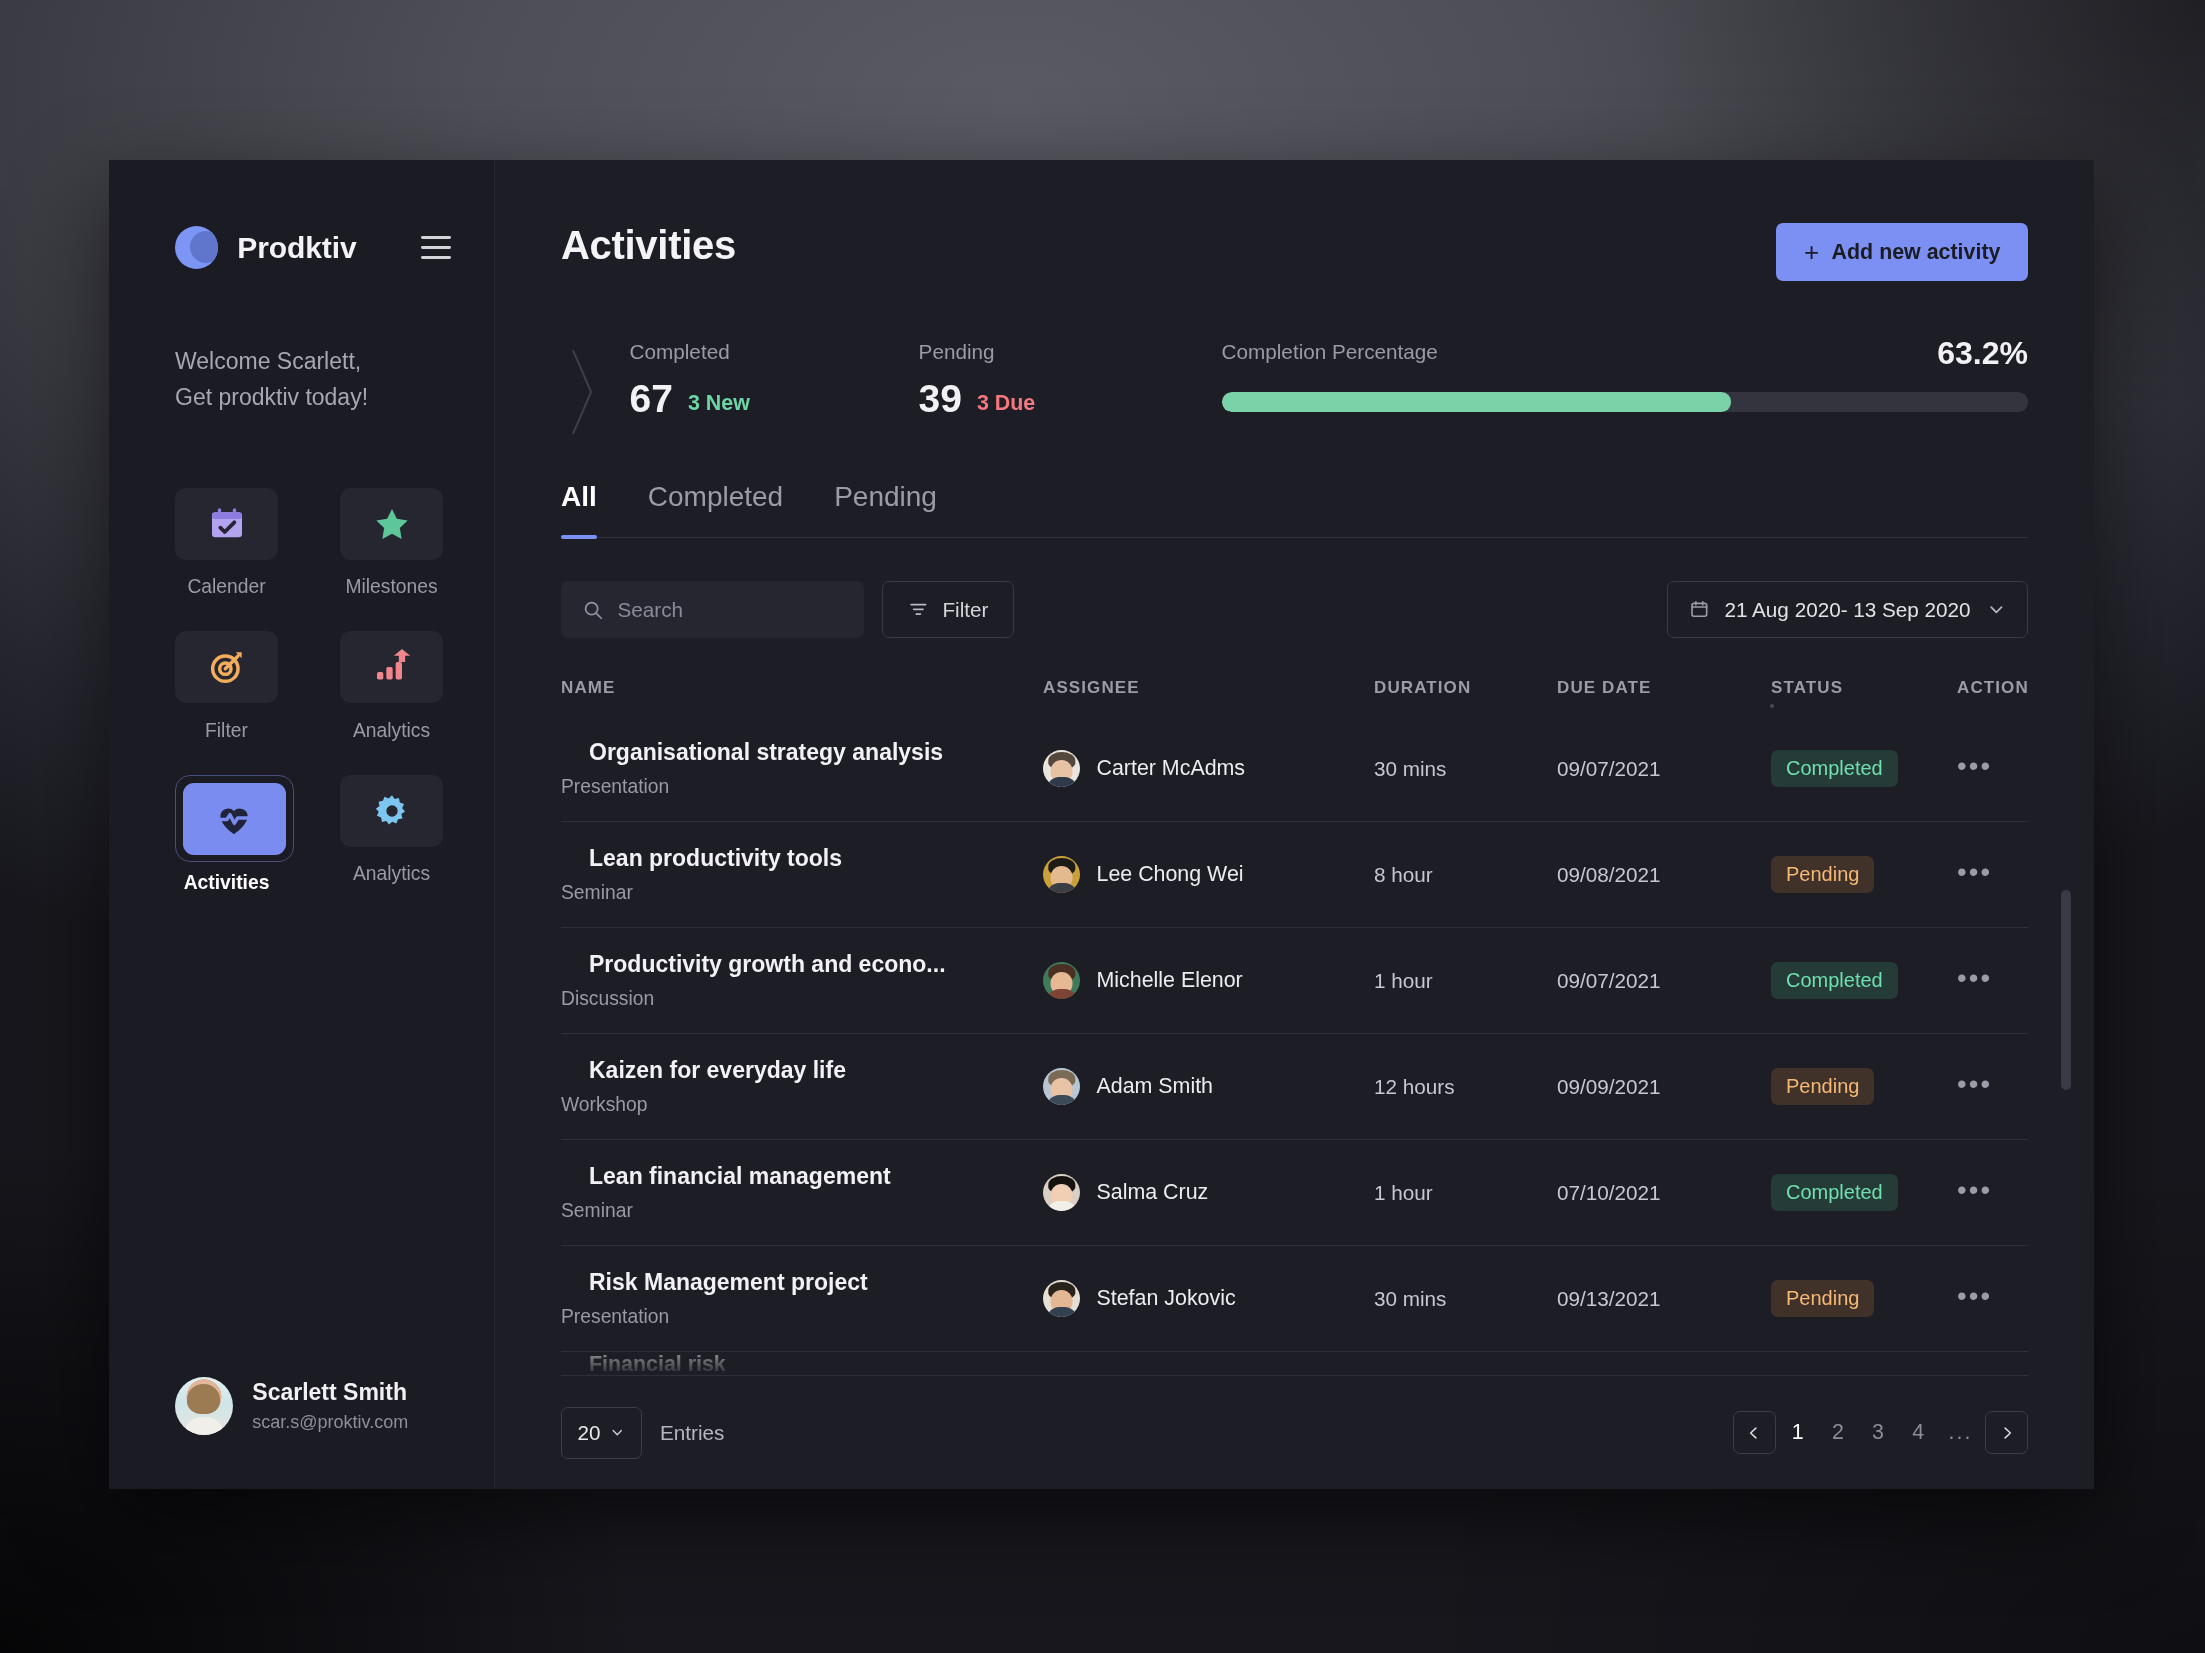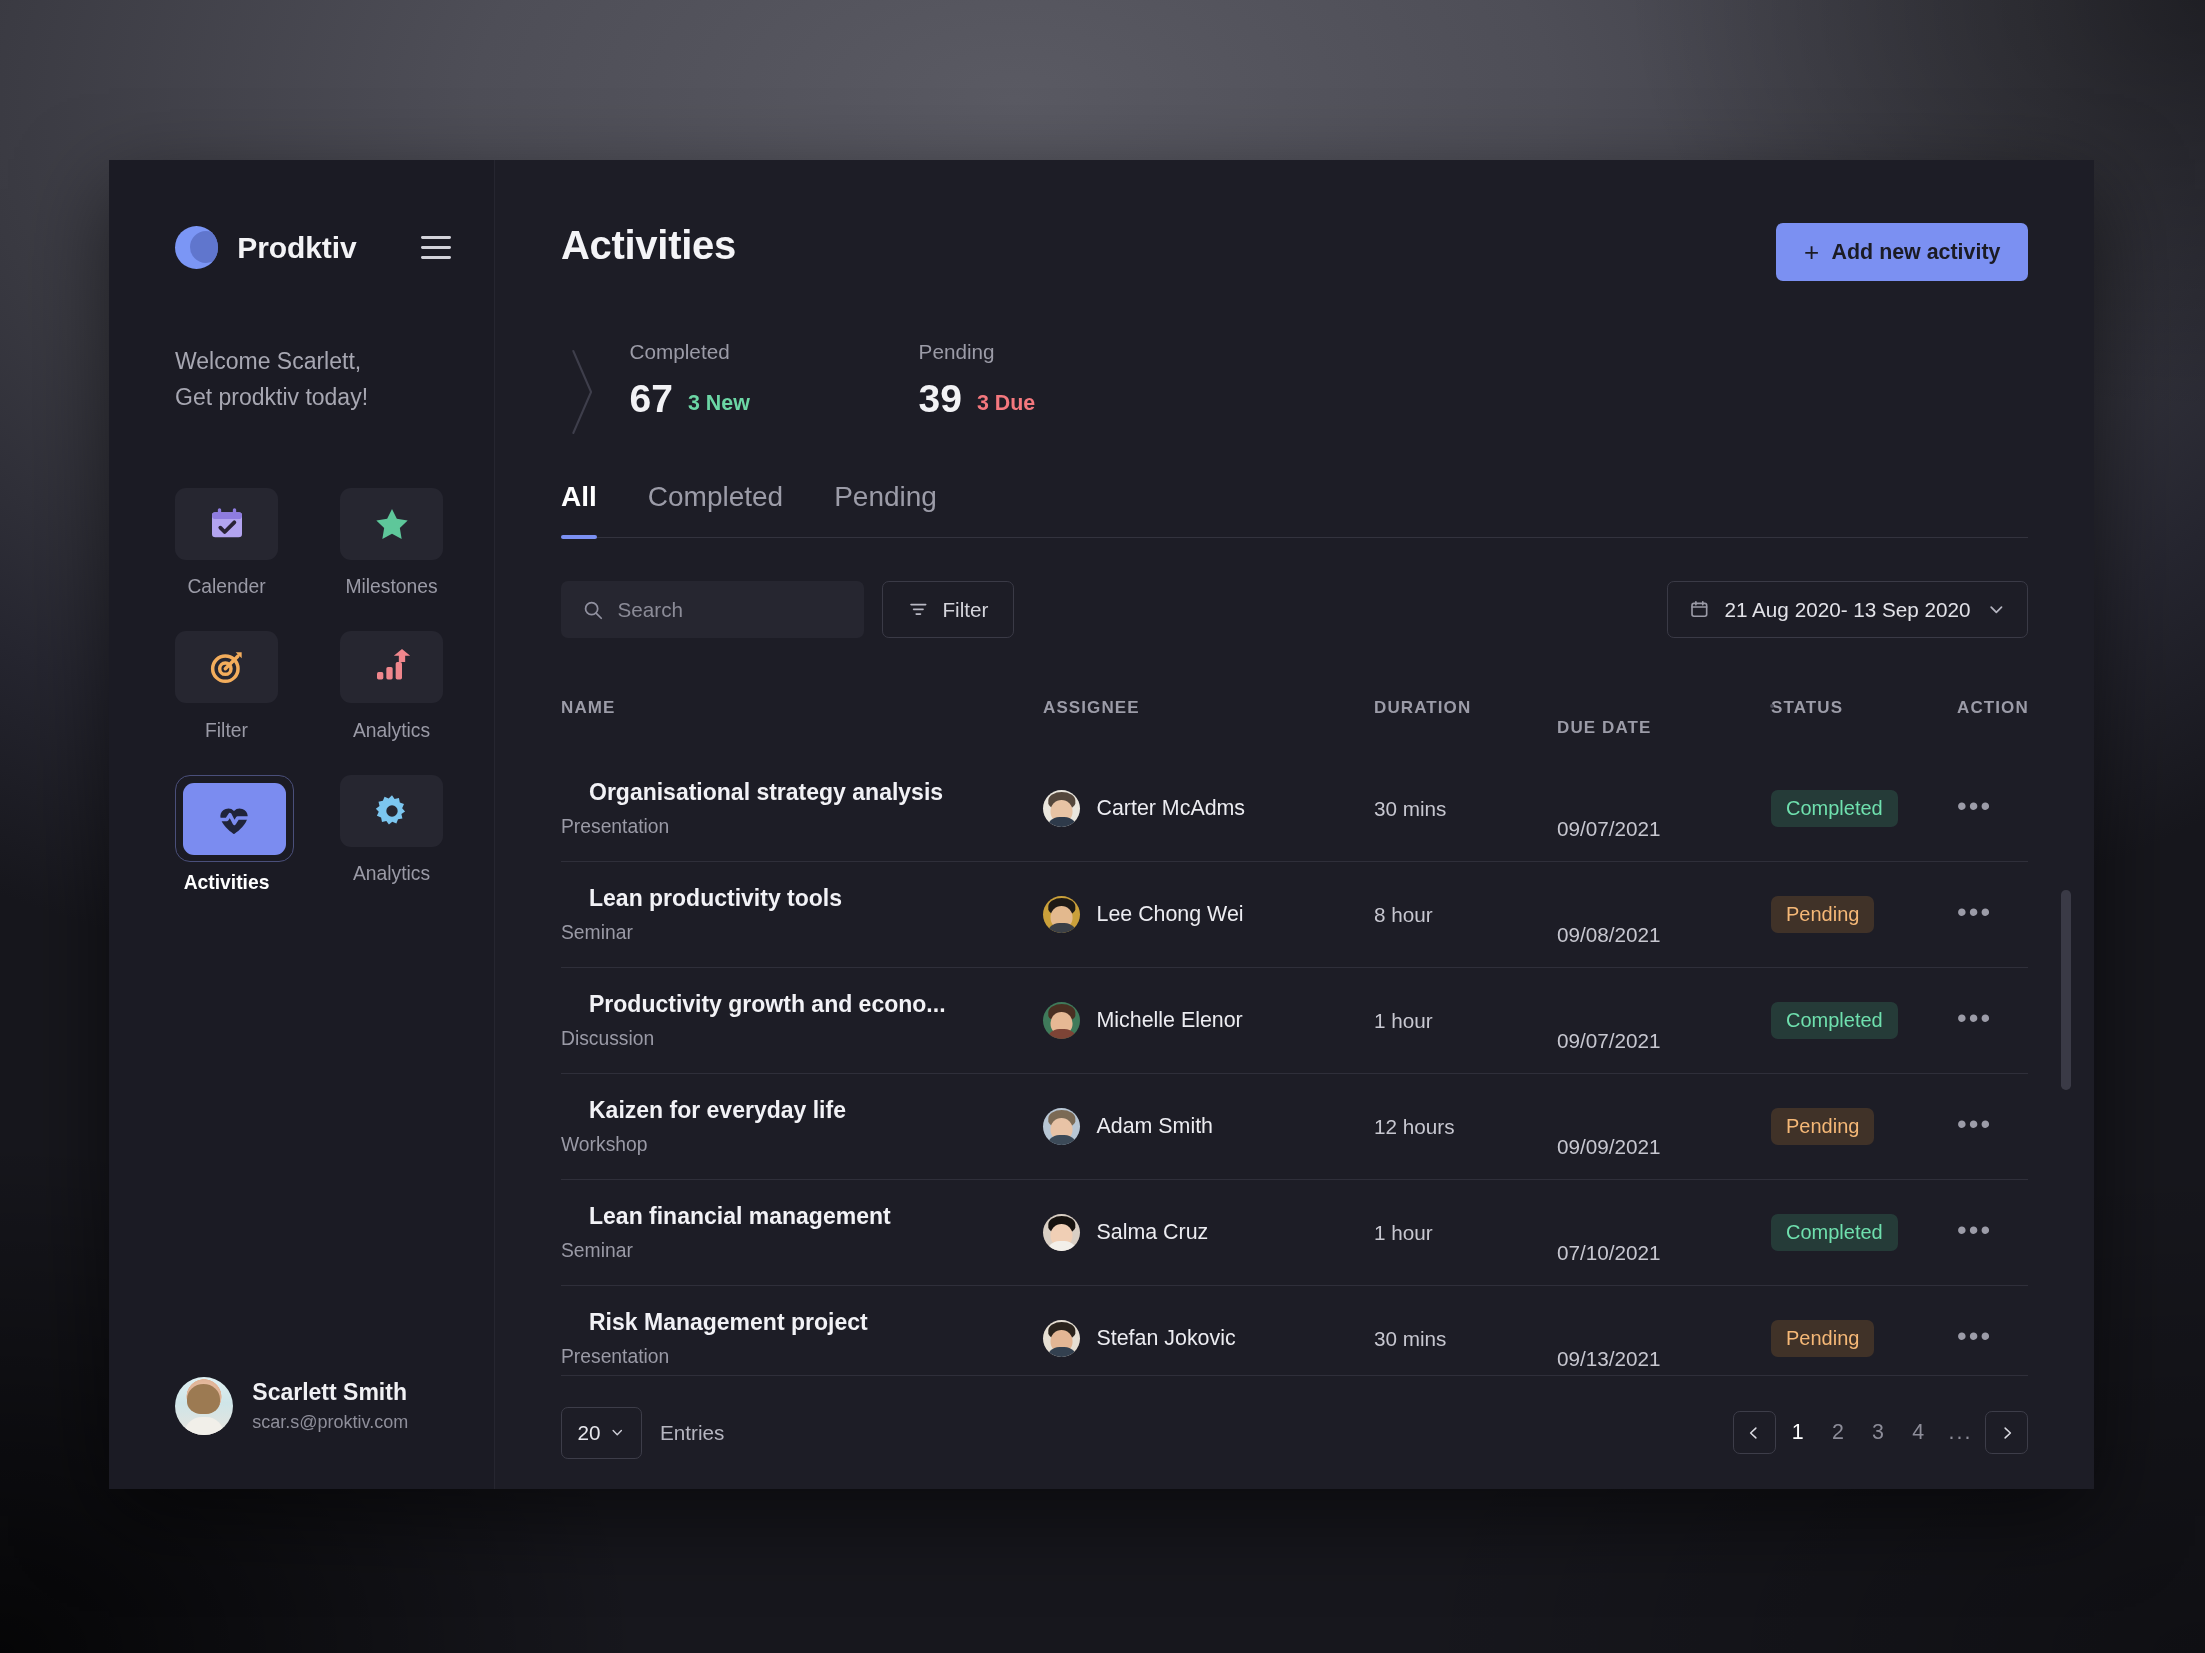--- a/index.html
+++ b/index.html
@@ -204,21 +204,21 @@
     display:flex; align-items:center;
     border-bottom: 0.7px solid #2f2f3a;
   }
   .thead .trow { border-bottom:none; padding-bottom: 18px; }
   .th {
     font-size: 17px; letter-spacing: 1.1px; color:#9c9ca8; font-weight:700;
   }
   .c-name { width: 482px; flex:0 0 482px; }
   .c-assignee { width: 331px; flex:0 0 331px; }
   .c-duration { width: 183px; flex:0 0 183px; }
-  .c-due { width: 214px; flex:0 0 214px;margin-top:40px; }
+  .c-due { width: 214px; flex:0 0 214px; }
   .c-status { width: 186px; flex:0 0 186px; }
   .c-action { width: 83px; flex:0 0 83px; }
 
   .tbody .trow { height: 106px; }
   .cell-title { font-size: 23px; color:#f2f2f6; font-weight:700; margin-bottom: 9.6px; margin-left: 28px; }
   .cell-sub { font-size: 19.3px; color:#9a9aa6; }
   .assignee { display:flex; align-items:center; gap: 16.5px; }
   .av { width: 37px; height:37px; border-radius:50%; flex:0 0 37px; position:relative; overflow:hidden; }
   .av .face { position:absolute; left:50%; top:26%; transform:translateX(-50%);
               width:62%; height:62%; border-radius:50%; }
@@ -410,20 +410,29 @@
       </div>
 
       <div class="stat stat-pending">
         <div class="stat-label">Pending</div>
         <div class="stat-valrow">
           <div class="stat-value">39</div>
           <div class="stat-sub sub-due">3 Due</div>
         </div>
       </div>
 
+      <div class="completion">
+        <div class="completion-head">
+          <div class="completion-label">Completion Percentage</div>
+          <div class="completion-pct">63.2%</div>
+        </div>
+        <div class="progress-track">
+          <div class="progress-fill" id="progressFill" style="width: 63.2%;"></div>
+        </div>
+      </div>
     </section>
 
     <div class="tabs">
       <div class="tab active">All</div>
       <div class="tab">Completed</div>
       <div class="tab">Pending</div>
     </div>
     <div class="tabs-rule"></div>
 
     <div class="toolbar">

